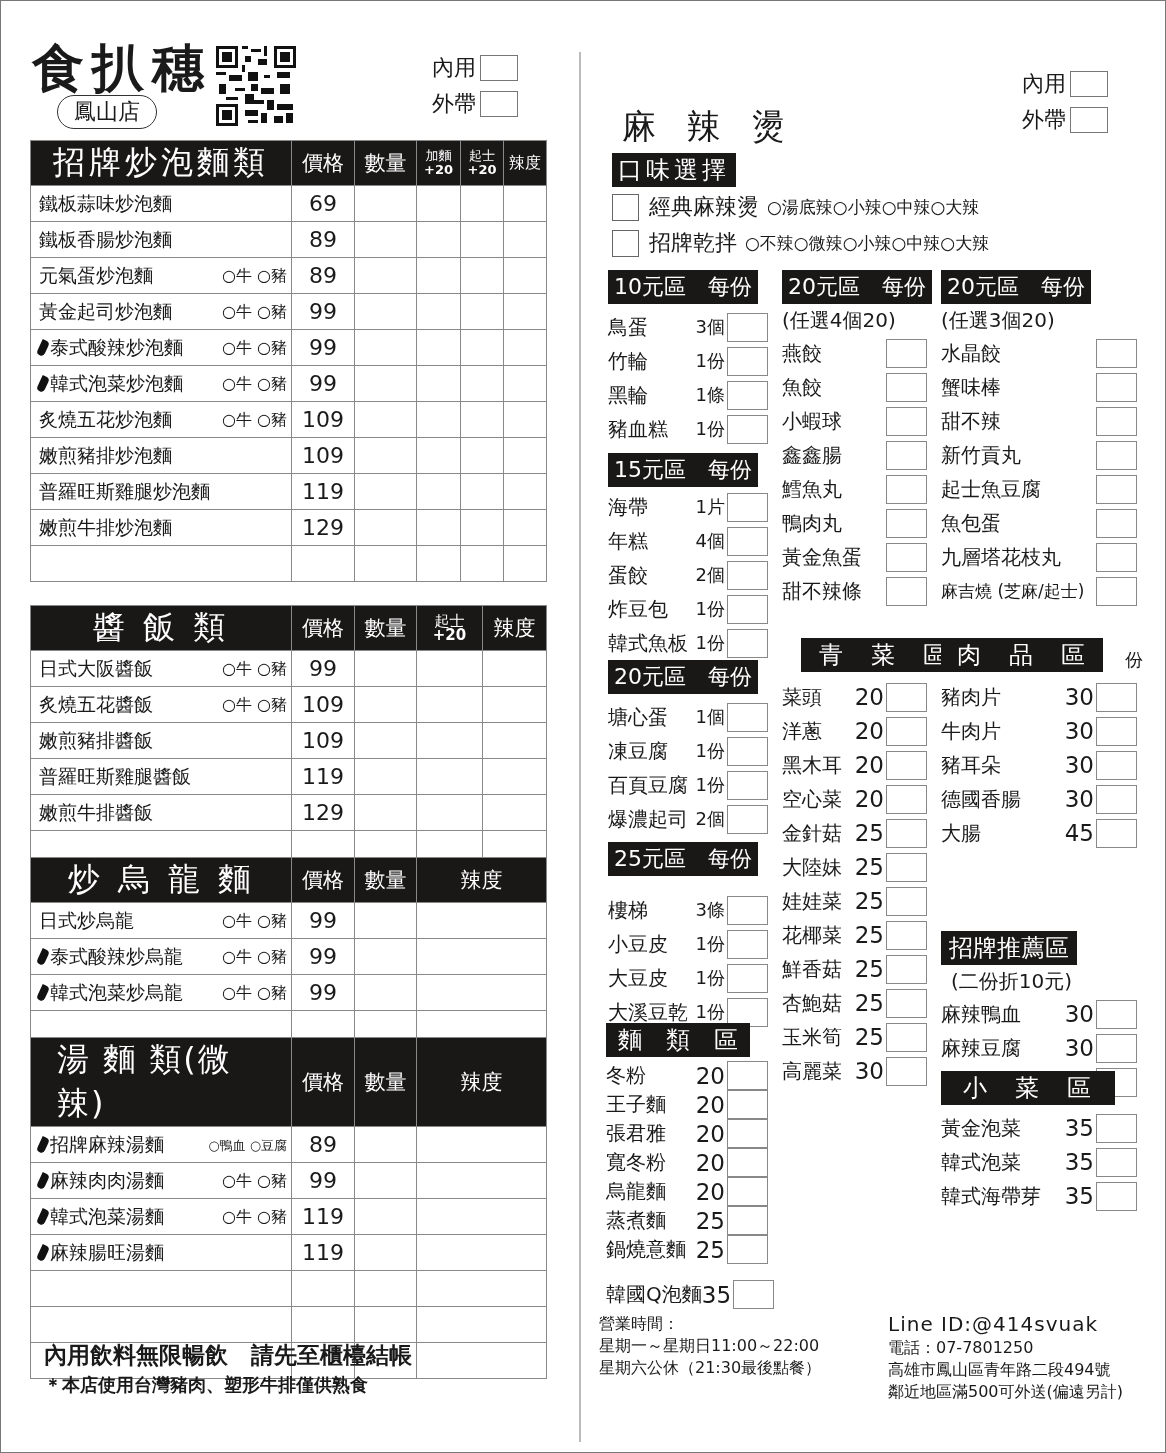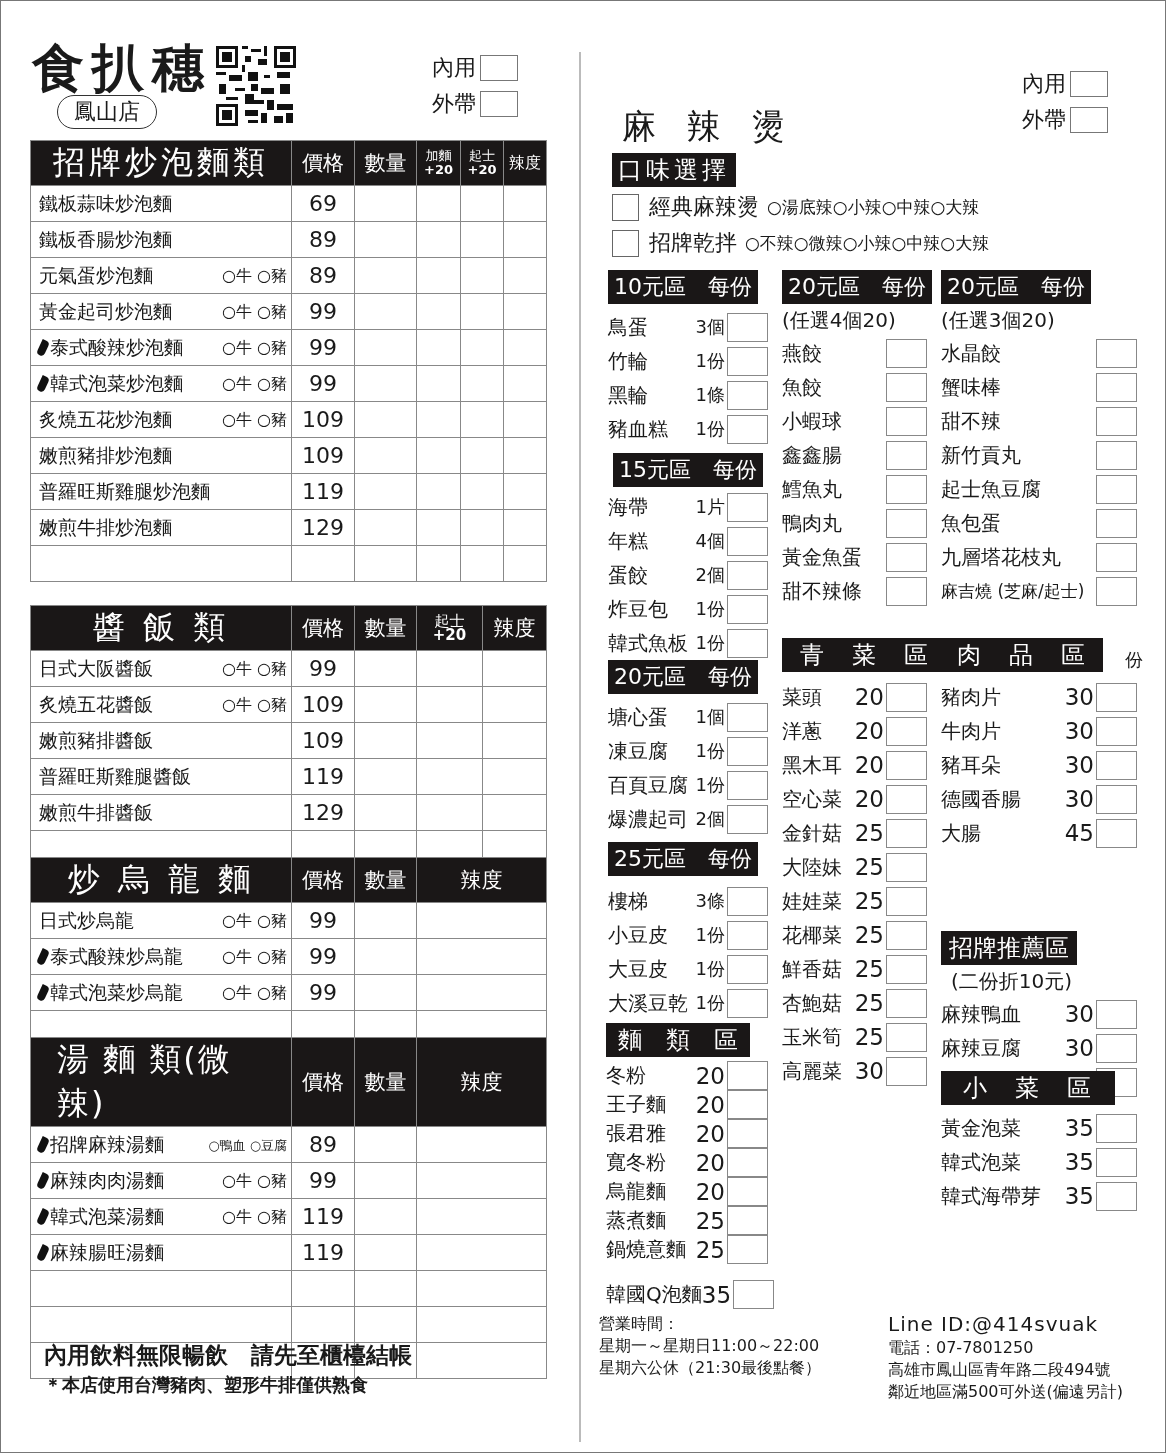--- a/index.html
+++ b/index.html
@@ -432,21 +432,21 @@
         <span class="qty">1條</span>
         <span class="box"></span>
       </div>
       <div class="item">
         <span class="nm">豬血糕</span>
         <span class="qty">1份</span>
         <span class="box"></span>
       </div>
     </div>
 </div>
-<div class="col" style="left:608px; top:453px; width:160px;text-align:center;">
+<div class="col" style="left:608px; top:453px; width:160px;">
   <div class="blk-hdr" style="position:relative; display:inline-block;">15元區　每份</div>
   <div id="z15" style="margin-top:3px">
       <div class="item">
         <span class="nm">海帶</span>
         <span class="qty">1片</span>
         <span class="box"></span>
       </div>
       <div class="item">
         <span class="nm">年糕</span>
         <span class="qty">4個</span>
@@ -489,21 +489,21 @@
       </div>
       <div class="item">
         <span class="nm">爆濃起司</span>
         <span class="qty">2個</span>
         <span class="box"></span>
       </div>
     </div>
 </div>
 <div class="col" style="left:608px; top:842px; width:160px;">
   <div class="blk-hdr" style="position:relative; display:inline-block;">25元區　每份</div>
-  <div id="z25" style="margin-top:8px">
+  <div id="z25" style="margin-top:17px">
       <div class="item">
         <span class="nm">樓梯</span>
         <span class="qty">3條</span>
         <span class="box"></span>
       </div>
       <div class="item">
         <span class="nm">小豆皮</span>
         <span class="qty">1份</span>
         <span class="box"></span>
       </div>
@@ -605,21 +605,21 @@
         <span class="box"></span>
       </div>
       <div class="item">
         <span class="nm" style="">甜不辣條</span>
         <span style="margin-left:auto"></span>
         <span class="box"></span>
       </div>
     </div>
 </div>
 <div class="col" style="left:782px; top:638px; width:145px;">
-  <div class="blk-hdr" style="position:relative; display:inline-block; font-size:24px; padding:0 18px; letter-spacing:2px;">青　菜　區</div>
+  <div class="blk-hdr" style="position:relative; display:inline-block; font-size:24px; padding:0 18px; letter-spacing:2px;margin-left:19px;">青　菜　區</div>
   <div id="zveg" style="margin-top:8px">
       <div class="item">
         <span class="nm">菜頭</span>
         <span class="pr">20</span>
         <span class="box"></span>
       </div>
       <div class="item">
         <span class="nm">洋蔥</span>
         <span class="pr">20</span>
         <span class="box"></span>

